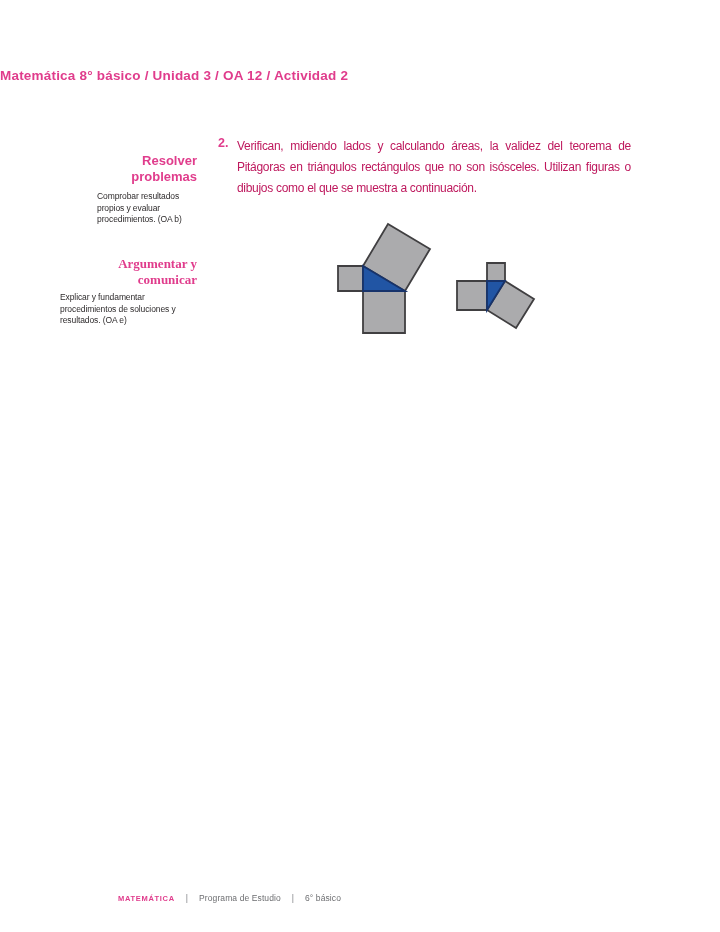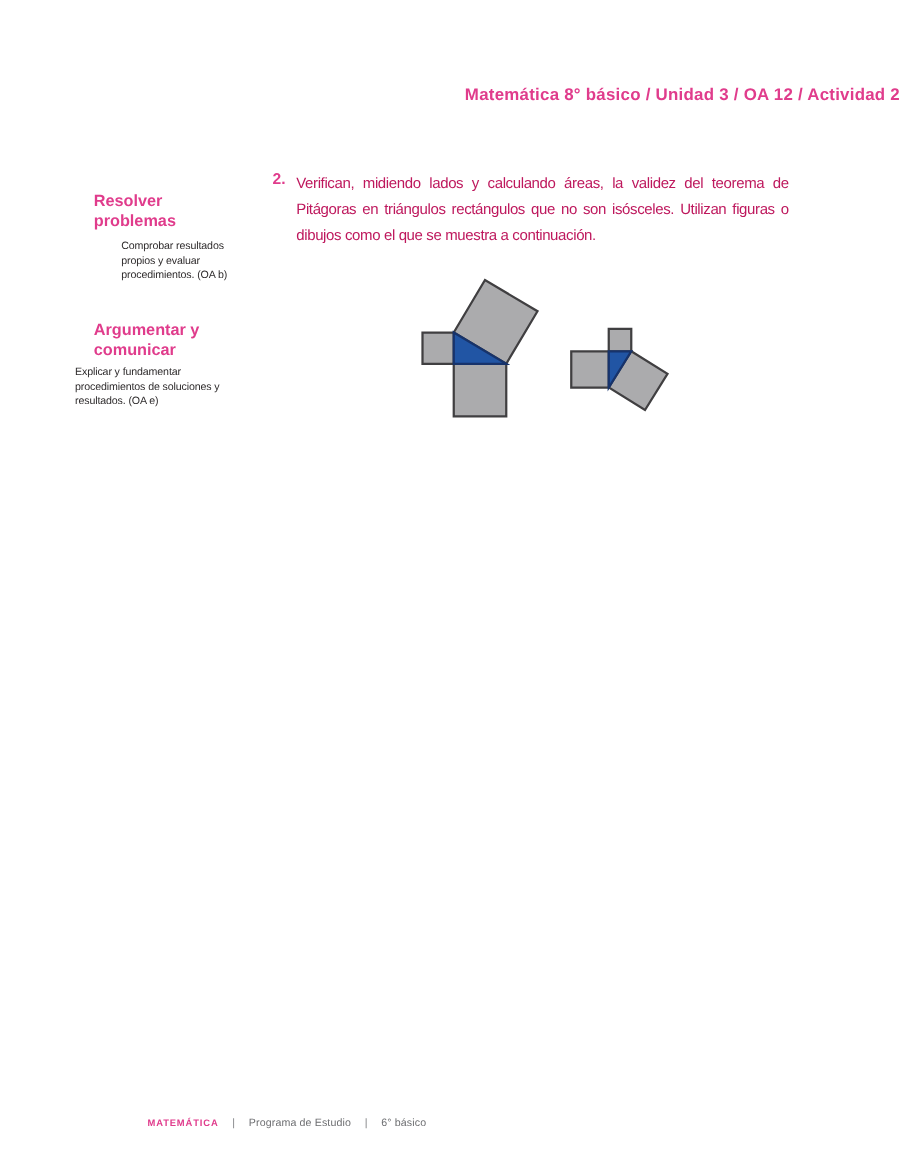--- a/index.html
+++ b/index.html
@@ -4,24 +4,24 @@
 <style>
   * { margin:0; padding:0; box-sizing:border-box; }
   html,body { background:#ffffff; }
   body { font-family:"Liberation Sans", sans-serif; }
   .page {
     position:relative; width:720px; height:932px; background:#ffffff;
     overflow:hidden; margin:0 auto;
   }
   .doc-title {
     position:absolute; top:68px; left:0; width:720px;
-    text-align:right; color:#e03c8c; font-size:13.5px; font-weight:bold;
+    text-align:left; color:#e03c8c; font-size:13.5px; font-weight:bold;
     letter-spacing:0.2px;
   }
-  .habit-block { position:absolute; }
+  .habit-block { position:absolute; text-align:right; }
   .habit-heading {
     color:#e03c8c; font-size:13px; font-weight:bold; line-height:16px;
   }
   .habit-body {
     position:absolute; text-align:left; color:#2e2b2c;
     font-size:8.5px; line-height:11.5px; letter-spacing:-0.1px;
   }
   .activity { position:absolute; top:136px; left:218px; width:413px; }
   .activity-number {
     position:absolute; left:0; top:0; color:#e03c8c; font-size:12.5px;
@@ -48,21 +48,21 @@
 
 <div class="page">
 
   <div class="doc-title">Matemática 8° básico / Unidad 3 / OA 12 / Actividad 2</div>
 
   <div class="habit-block" style="left:75px; top:153px; width:122px;">
     <div class="habit-heading">Resolver problemas</div>
   </div>
   <div class="habit-body" style="left:97px; top:191px; width:100px;">Comprobar resultados propios y evaluar procedimientos. (OA b)</div>
 
-  <div class="habit-block" style="left:75px; top:256px; width:122px;">
+  <div class="habit-block" style="left:75px; top:256px; width:122px;font-family:Liberation Serif, serif;">
     <div class="habit-heading">Argumentar y comunicar</div>
   </div>
   <div class="habit-body" style="left:60px; top:292px; width:124px;">Explicar y fundamentar procedimientos de soluciones y resultados. (OA e)</div>
 
   <div class="activity">
     <div class="activity-number">2.</div>
     <div class="activity-text">Verifican, midiendo lados y calculando áreas, la validez del teorema de Pitágoras en triángulos rectángulos que no son isósceles. Utilizan figuras o dibujos como el que se muestra a continuación.</div>
   </div>
 
   <svg id="figures-svg" class="figures-svg" width="220" height="130" viewBox="325 215 220 130">

